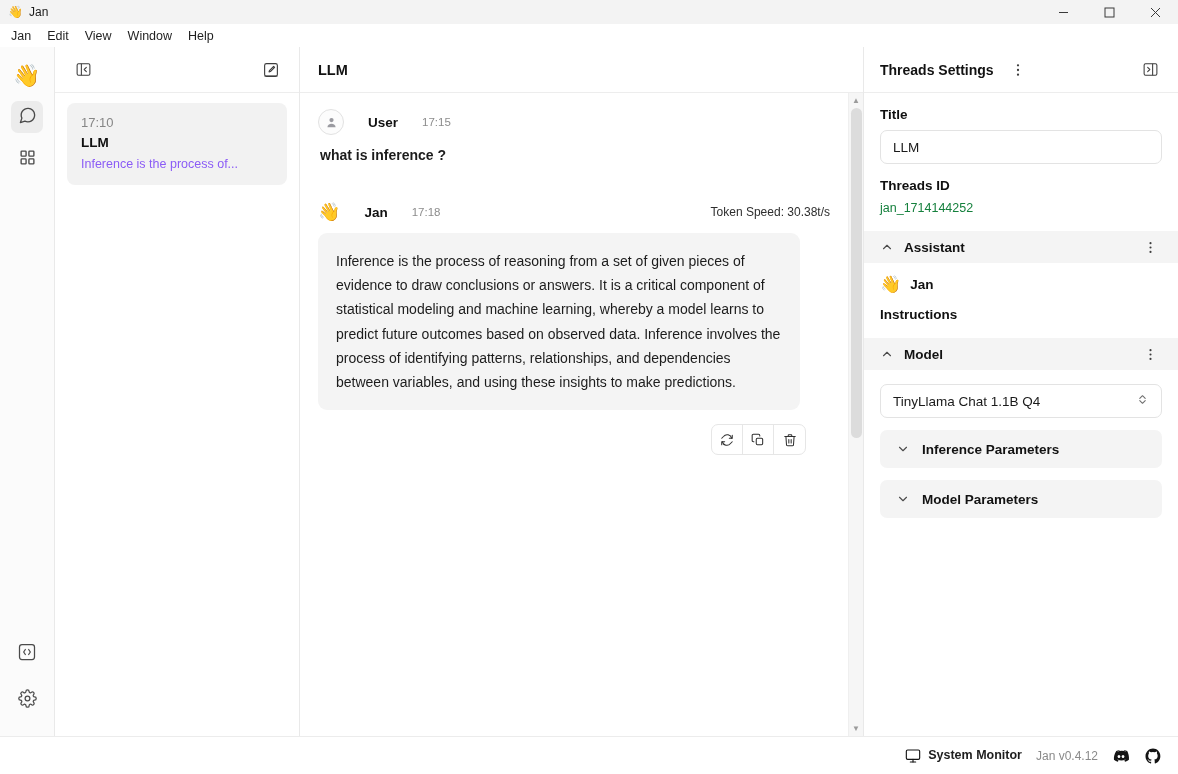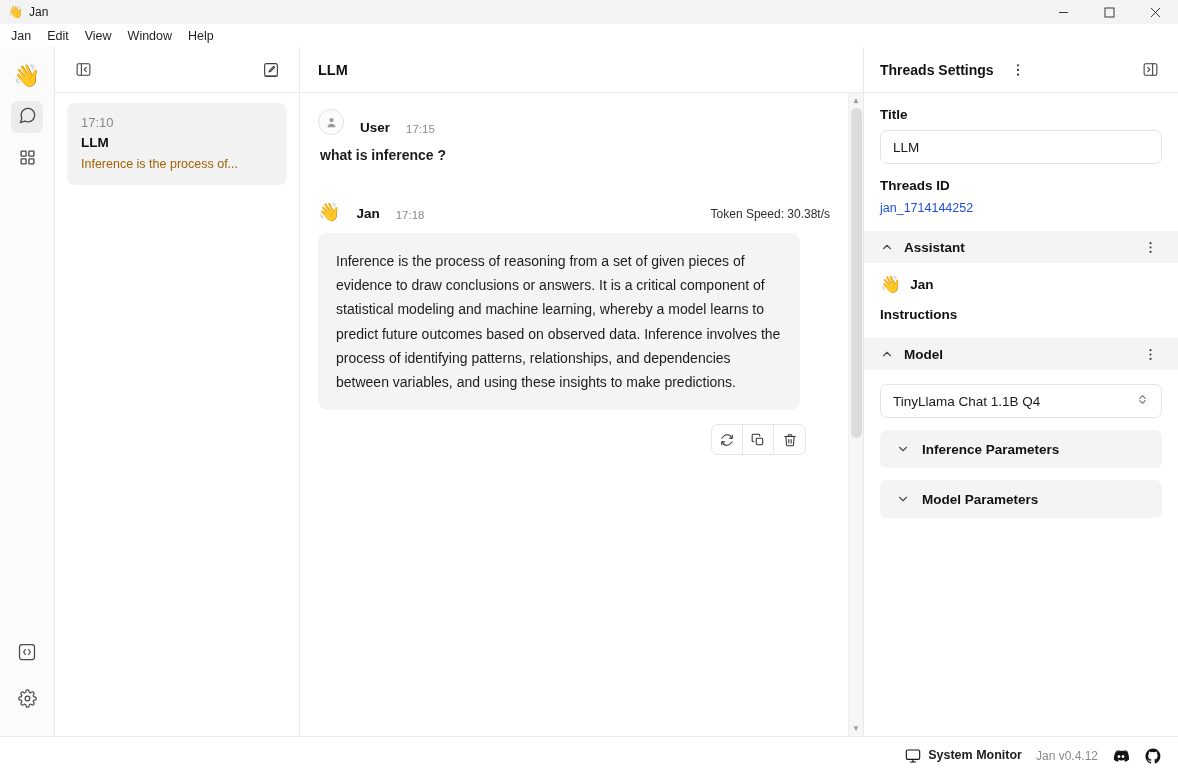--- a/index.html
+++ b/index.html
@@ -67,35 +67,35 @@
     border-bottom: 1px solid #ededed;
   }
   .icon-btn { color: #3d3d3d; display: flex; align-items: center; justify-content: center;
               width: 24px; height: 24px; }
   .threads-list { flex: 1; padding: 10px 12px; overflow: hidden; }
   .thread-card {
     background: #f2f2f2; border-radius: 8px; padding: 12px 14px 14px 14px;
   }
   .thread-time { font-size: 13px; color: #868686; margin-bottom: 5px; }
   .thread-title { font-size: 13.5px; font-weight: bold; color: #101010; margin-bottom: 7px; }
-  .thread-preview { font-size: 12.5px; color: #a16207; white-space: nowrap; overflow: hidden; }
+  .thread-preview { font-size: 12.5px; color: #8b5cf6; white-space: nowrap; overflow: hidden; }
 
   
   .chat-col { flex: 1; display: flex; flex-direction: column; min-width: 0;
               border-right: 1px solid #e9e9e9; background: #fff; }
   .chat-head {
     height: 46px; flex: 0 0 46px; display: flex; align-items: center;
     padding: 0 18px; border-bottom: 1px solid #ededed;
   }
   .chat-head-title { font-size: 14.5px; font-weight: bold; }
   .chat-body { flex: 1; display: flex; min-height: 0; }
   .chat-scroll { flex: 1; padding: 16px 18px 0 18px; min-width: 0; overflow: hidden; }
 
   .msg { margin-bottom: 6px; }
-  .msg-head { display: flex; align-items: flex-end; gap: 16px; margin-bottom: 12px; }
+  .msg-head { display: flex; align-items: center; gap: 24px; margin-bottom: 12px; }
   .avatar {
     width: 26px; height: 26px; border-radius: 50%;
     border: 1px solid #e2e2e2; background: #fcfcfc;
     display: flex; align-items: center; justify-content: center;
   }
   .avatar-emoji { font-size: 18px; line-height: 1; }
   .msg-author { font-size: 13.5px; font-weight: bold; color: #111; }
   .msg-time { font-size: 11.5px; color: #8c8c8c; }
   .token-speed { margin-left: auto; font-size: 12px; color: #2e2e2e; }
   .msg-text { font-size: 14px; color: #1c1c1c; padding-left: 2px; font-weight: bold; }
@@ -160,21 +160,21 @@
   .settings-title { font-size: 14px; font-weight: bold; }
   .settings-head .spacer { flex: 1; }
   .settings-scroll { flex: 1; overflow: hidden; }
   .sec-pad { padding: 14px 16px 0 16px; }
   .field-label { font-size: 13.5px; font-weight: bold; color: #101010; margin-bottom: 8px; }
   .text-input {
     width: 100%; height: 34px; border: 1px solid #e3e3e3; border-radius: 7px;
     padding: 0 12px; font-size: 13.5px; font-family: inherit; color: #1a1a1a;
     background: #fff; outline: none;
   }
-  .mono-value { font-size: 12.5px; color: #1d4ed8; margin-top: 2px; }
+  .mono-value { font-size: 12.5px; color: #15803d; margin-top: 2px; }
 
   .sec-header {
     height: 32px; background: #f4f4f4; display: flex; align-items: center; gap: 10px;
     padding: 0 16px; margin-top: 16px;
   }
   .sec-header .title { font-size: 13.5px; font-weight: bold; }
   .sec-header .spacer { flex: 1; }
   .chev { color: #4a4a4a; display: flex; align-items: center; }
 
   .assistant-row { display: flex; align-items: center; gap: 9px; padding: 13px 16px 0 16px; }

